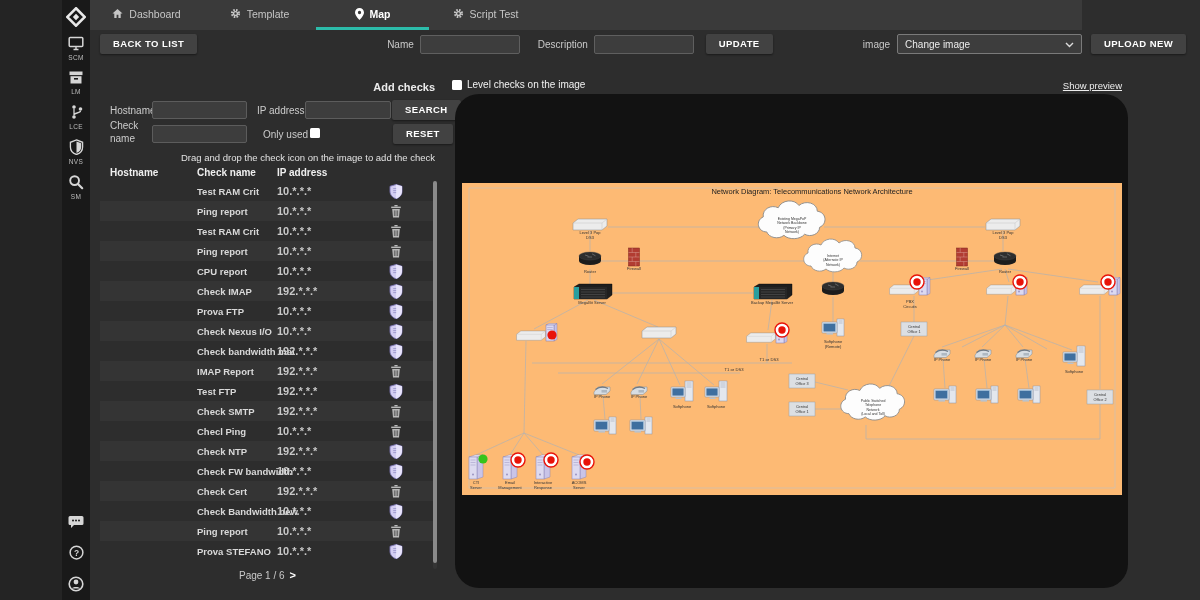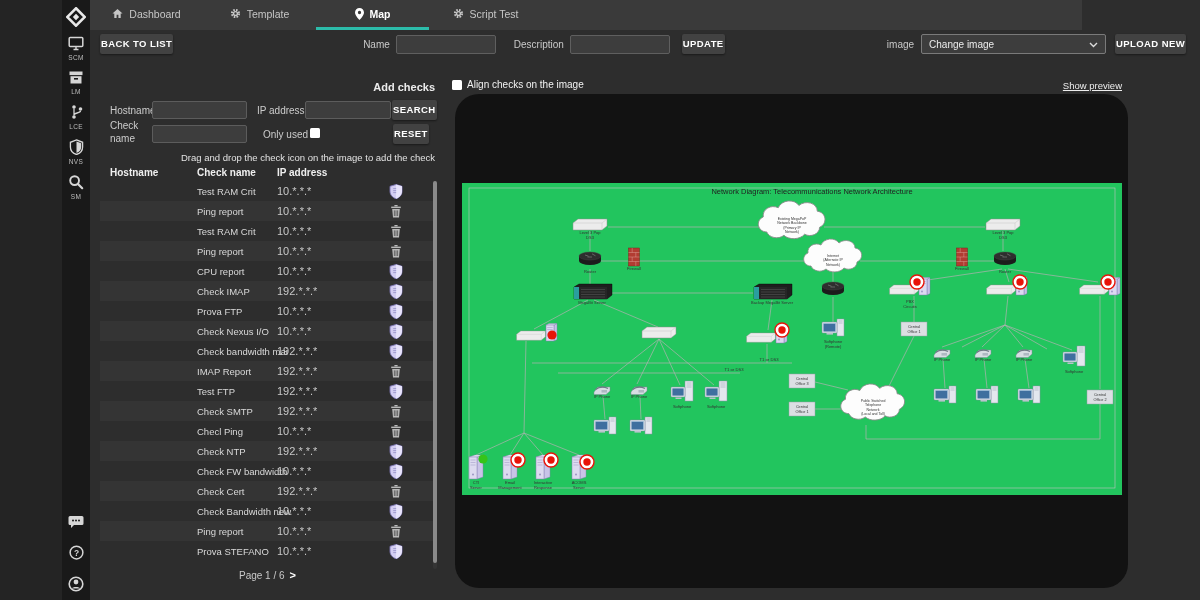--- a/index.html
+++ b/index.html
@@ -19,60 +19,60 @@
   
   .navbar { position:absolute; left:90px; top:0; width:992px; height:30px; background:#3a3a3a; display:flex; }
   .tab { width:113px; height:30px; display:flex; align-items:center; justify-content:center; gap:6px;
          font-size:10.5px; color:#c6c6c6; cursor:pointer; border-bottom:3px solid transparent; }
   .tab .ticon { display:flex; align-items:center; }
   .tab.active { color:#ffffff; border-bottom-color:#2cbcaa; font-weight:bold; }
 
   
   .toolbar { position:absolute; left:90px; top:30px; width:1110px; height:28px; display:flex; align-items:center; }
   .btn { background:#424242; color:#fff; font-size:9.5px; font-weight:bold; letter-spacing:.4px;
-         border:none; border-radius:2px; height:20px; line-height:20px; padding:0 1px;
+         border:none; border-radius:2px; height:20px; line-height:20px; padding:0 13px;
          box-shadow:0 1px 2px rgba(0,0,0,.45); cursor:pointer; white-space:nowrap; font-family:inherit; }
   .tb-label { font-size:10px; color:#c9c9c9; }
   .tb-input { background:#3d3d3d; border:1px solid #5f5f5f; border-radius:2px; height:19px; color:#eee;
               font-size:10px; padding:0 4px; }
   .tb-select { width:185px; height:20px; background:#3d3d3d; border:1px solid #7a7a7a; border-radius:2px;
                color:#ececec; font-size:10px; display:flex; align-items:center; justify-content:space-between;
                padding:0 7px; cursor:pointer; }
 
   
   .panel { position:absolute; left:100px; top:57px; width:335px; height:540px; }
   .panel-title { position:absolute; left:0; top:24px; width:335px; text-align:right; font-size:11px;
                  font-weight:bold; color:#ececec; }
   .f-label { position:absolute; font-size:10px; color:#cccccc; }
   .f-input { position:absolute; background:#3d3d3d; border:1px solid #5c5c5c; border-radius:2px; height:18px;
              color:#eee; font-size:10px; padding:0 4px; }
   .f-btn { position:absolute; }
   .checkbox { display:inline-block; width:10px; height:10px; background:#ffffff; border-radius:1.5px; cursor:pointer; }
   .hint { position:absolute; left:0; top:95px; width:335px; text-align:right; font-size:9.5px; color:#e2e2e2; }
   .lhead { position:absolute; top:110px; font-size:10px; font-weight:bold; color:#efefef; }
   .check-list { position:absolute; left:0; top:124px; width:333px; }
-  .check-row { position:relative; height:20px; display:flex; align-items:center; cursor:pointer; }
+  .check-row { position:relative; height:20px; display:flex; align-items:center; cursor:pointer;font-weight:bold; }
   .check-row:nth-child(even) { background:#343434; }
   .c-host { position:absolute; left:10px; font-size:9.5px; color:#d6d6d6; }
   .c-name { position:absolute; left:97px; font-size:9.5px; color:#d9d9d9; white-space:nowrap; }
   .c-ip   { position:absolute; left:177px; font-size:11px; color:#c9c9c9; }
   .c-icon { position:absolute; left:288px; width:16px; height:16px; display:flex; align-items:center; justify-content:center; }
   .pager { position:absolute; left:0; top:512px; width:335px; display:flex; justify-content:center; align-items:center; gap:5px; }
   .pager-text { font-size:10px; color:#c9c9c9; }
   .pager-next { font-size:11px; font-weight:bold; color:#ffffff; cursor:pointer; }
   .scrollbar { position:absolute; left:333px; top:124px; width:4px; height:388px; background:#353535; border-radius:2px; }
   .scroll-thumb { position:absolute; left:0; top:0; width:4px; height:382px; background:#8a8a8a; border-radius:2px; }
 
   
   .canvas-head { position:absolute; left:452px; top:79px; width:670px; height:14px; }
   .align-wrap { position:absolute; left:0; top:0; display:flex; align-items:center; gap:5px; }
   .align-label { font-size:10px; color:#f2f2f2; }
   .preview-link { position:absolute; right:0; top:1px; font-size:9.5px; color:#ededed; text-decoration:underline; cursor:pointer; }
   .canvas { position:absolute; left:455px; top:94px; width:673px; height:494px; background:#121212; border-radius:24px; }
-  .diagram { position:absolute; left:462px; top:183px; width:660px; height:312px; background:#22c55e; }
+  .diagram { position:absolute; left:462px; top:183px; width:660px; height:312px; background:#fdba74; }
   .diagram svg { display:block; }
   svg text { font-family:"Liberation Sans", sans-serif; }
   .hidden-defs { position:absolute; width:0; height:0; overflow:hidden; }
 </style>
 </head>
 <body>
 
 <div class="app">
 
   <div class="rail-a"></div>
@@ -452,21 +452,21 @@
       <span class="pager-next">&gt;</span>
     </div>
     <div class="scrollbar">
         <div class="scroll-thumb"></div>
       </div>
   </div>
 
   <div class="canvas-head">
     <span class="align-wrap">
       <span class="checkbox"></span>
-      <span class="align-label">Align checks on the image</span>
+      <span class="align-label">Level checks on the image</span>
     </span>
     <span class="preview-link">Show preview</span>
   </div>
 
   <div class="canvas"></div>
 
   <div class="diagram">
     <svg width="660" height="312" viewBox="0 0 660 312">
       <defs>
         <g id="sym-switch">

